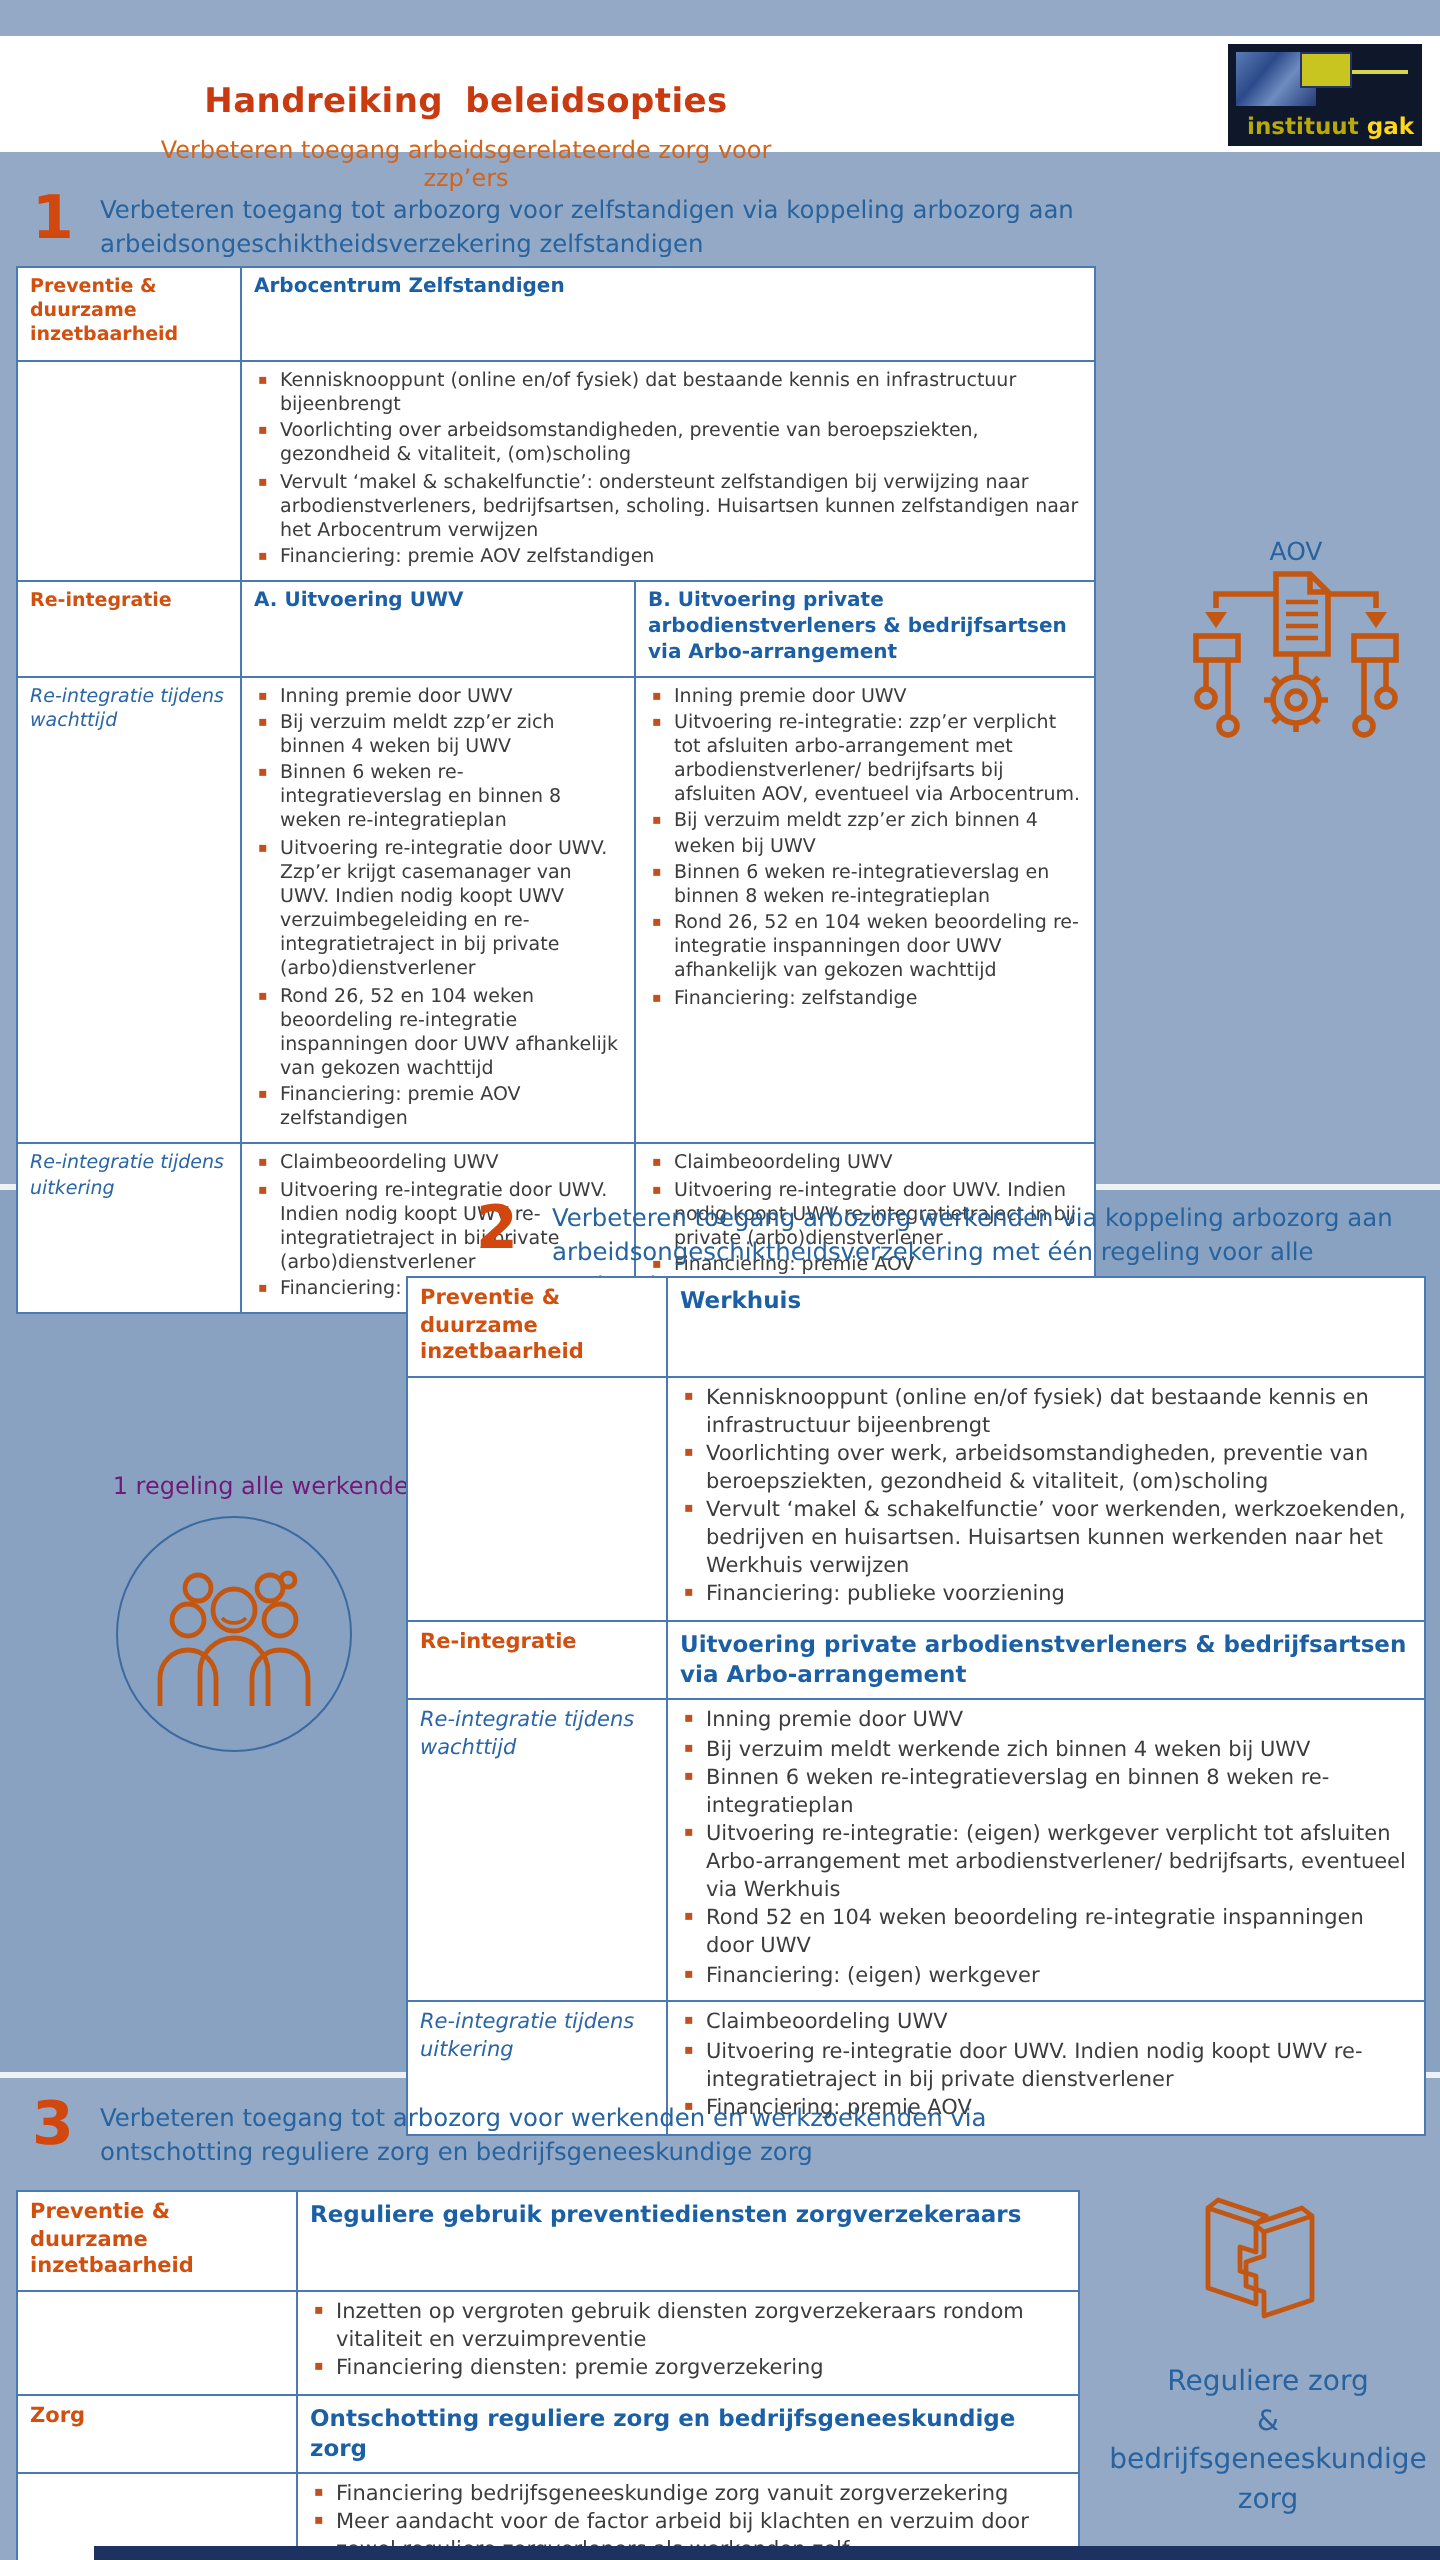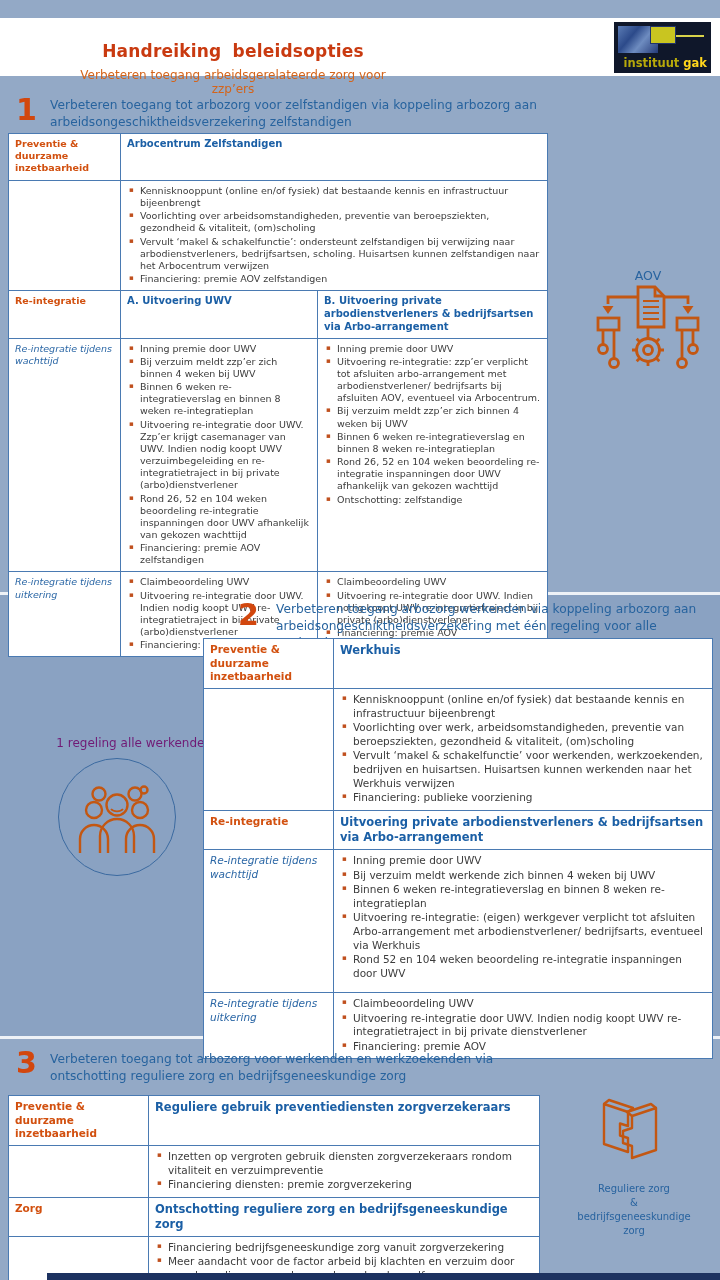--- a/index.html
+++ b/index.html
@@ -47,21 +47,21 @@
   .r47{min-height:47px}.r98{min-height:98px}.r46{min-height:46px}.r179{min-height:179px}.r74{min-height:74px}
   .r40{min-height:40px}.r107{min-height:107px}.r38{min-height:38px}.r143{min-height:143px}.r58{min-height:58px}
   .r23{min-height:23px}.r70{min-height:70px}
   
   .aovlabel{position:absolute;left:598px;top:268px;width:100px;text-align:center;color:#28639f;font-size:12.5px}
   .aovicon{position:absolute;left:594px;top:284px}
   .s2label{position:absolute;left:26px;top:736px;width:186px;text-align:right;color:#701a75;font-size:12px}
   .circle{position:absolute;left:58px;top:758px;width:118px;height:118px;border:1.5px solid #3b6aa0;border-radius:50%;
     display:flex;align-items:center;justify-content:center}
   .s3icon{position:absolute;left:588px;top:1094px}
-  .s3label{position:absolute;left:548px;top:1182px;width:172px;text-align:center;color:#28639f;font-size:10px;line-height:1.4;white-space:pre-line}
+  .s3label{position:absolute;left:548px;top:1182px;width:172px;text-align:center;color:#28639f;font-size:14px;line-height:1.4;white-space:pre-line}
   .footerbar{position:absolute;left:47px;bottom:0;width:673px;height:7px;background:#1d3260}
 </style>
 </head>
 <body>
 
 <div class="page">
 
   <div class="sec2bg"></div>
   <div class="sep" style="top:592px"></div>
   <div class="sep" style="top:1036px"></div>
@@ -111,21 +111,21 @@
           <li>Financiering: premie AOV zelfstandigen</li>
         </ul>
       </div>
     <div class="cell">
         <ul class="b">
           <li>Inning premie door UWV</li>
           <li>Uitvoering re-integratie: zzp’er verplicht tot afsluiten arbo-arrangement met arbodienstverlener/ bedrijfsarts bij afsluiten AOV, eventueel via Arbocentrum.</li>
           <li>Bij verzuim meldt zzp’er zich binnen 4 weken bij UWV</li>
           <li>Binnen 6 weken re-integratieverslag en binnen 8 weken re-integratieplan</li>
           <li>Rond 26, 52 en 104 weken beoordeling re-integratie inspanningen door UWV afhankelijk van gekozen wachttijd</li>
-          <li>Ontschotting: zelfstandige</li>
+          <li>Financiering: zelfstandige</li>
         </ul>
       </div>
 
     <div class="cell lblI r74">Re-integratie tijdens uitkering</div>
     <div class="cell">
         <ul class="b">
           <li>Claimbeoordeling UWV</li>
           <li>Uitvoering re-integratie door UWV. Indien nodig koopt UWV re-integratietraject in bij private (arbo)dienstverlener</li>
           <li>Financiering: premie AOV</li>
         </ul>
@@ -199,20 +199,21 @@
     <div class="cell bhead">Uitvoering private arbodienstverleners &amp; bedrijfsartsen via Arbo-arrangement</div>
 
     <div class="cell lblI r143">Re-integratie tijdens wachttijd</div>
     <div class="cell">
         <ul class="b">
           <li>Inning premie door UWV</li>
           <li>Bij verzuim meldt werkende zich binnen 4 weken bij UWV</li>
           <li>Binnen 6 weken re-integratieverslag en binnen 8 weken re-integratieplan</li>
           <li>Uitvoering re-integratie: (eigen) werkgever verplicht tot afsluiten Arbo-arrangement met arbodienstverlener/ bedrijfsarts, eventueel via Werkhuis</li>
           <li>Rond 52 en 104 weken beoordeling re-integratie inspanningen door UWV</li>
+          <li>Financiering: (eigen) werkgever</li>
         </ul>
       </div>
 
     <div class="cell lblI r58">Re-integratie tijdens uitkering</div>
     <div class="cell">
         <ul class="b">
           <li>Claimbeoordeling UWV</li>
           <li>Uitvoering re-integratie door UWV. Indien nodig koopt UWV re-integratietraject in bij private dienstverlener</li>
           <li>Financiering: premie AOV</li>
         </ul>

